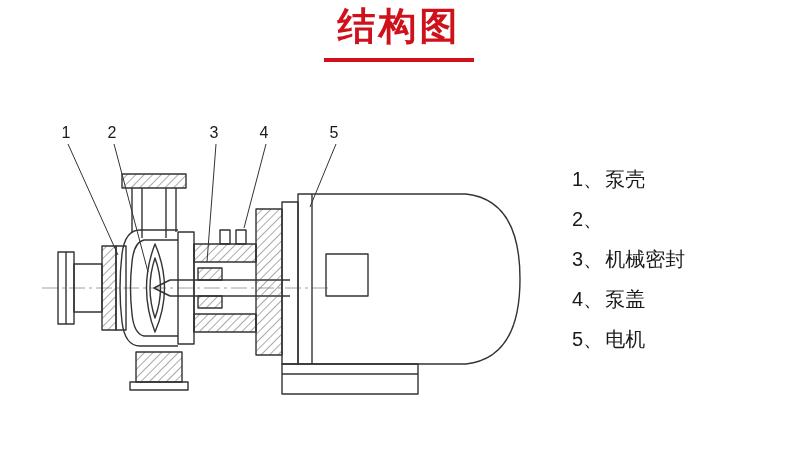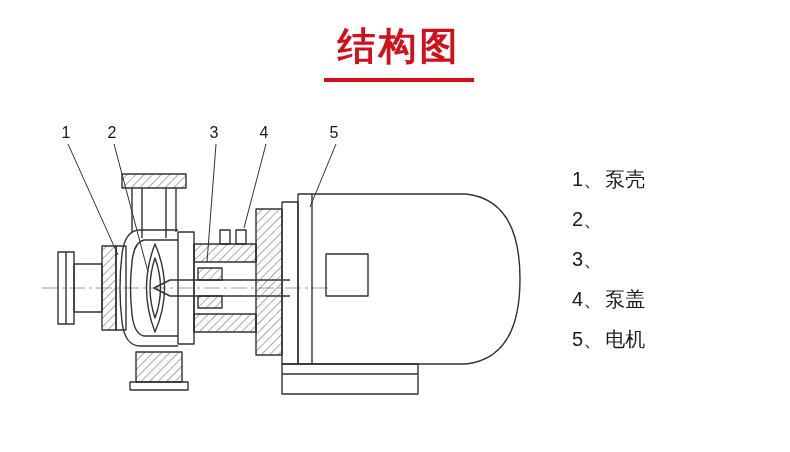--- a/index.html
+++ b/index.html
@@ -6,21 +6,21 @@
   * { margin: 0; padding: 0; box-sizing: border-box; }
   body {
     width: 790px; height: 452px;
     background: #ffffff;
     position: relative;
     overflow: hidden;
     font-family: "Liberation Sans", "DejaVu Sans", sans-serif;
     color: var(--text);
   }
   .title-wrap {
-    position: absolute; top: 24px; left: 0; width: 100%;
+    position: absolute; top: 4px; left: 0; width: 100%;
     text-align: center;
     padding-left: 8px;
   }
   .title {
     font-size: 38px;
     font-weight: bold;
     color: var(--accent);
     letter-spacing: 3px;
     line-height: 1.2;
   }
@@ -155,20 +155,21 @@
 <div class="legend">
   <div class="legend-item">
     <span class="legend-num">1、</span>
     <span class="legend-label">泵壳</span>
   </div>
   <div class="legend-item">
     <span class="legend-num">2、</span>
   </div>
   <div class="legend-item">
     <span class="legend-num">3、</span>
+    <span class="legend-label">机械密封</span>
   </div>
   <div class="legend-item">
     <span class="legend-num">4、</span>
     <span class="legend-label">泵盖</span>
   </div>
   <div class="legend-item">
     <span class="legend-num">5、</span>
     <span class="legend-label">电机</span>
   </div>
 </div>

